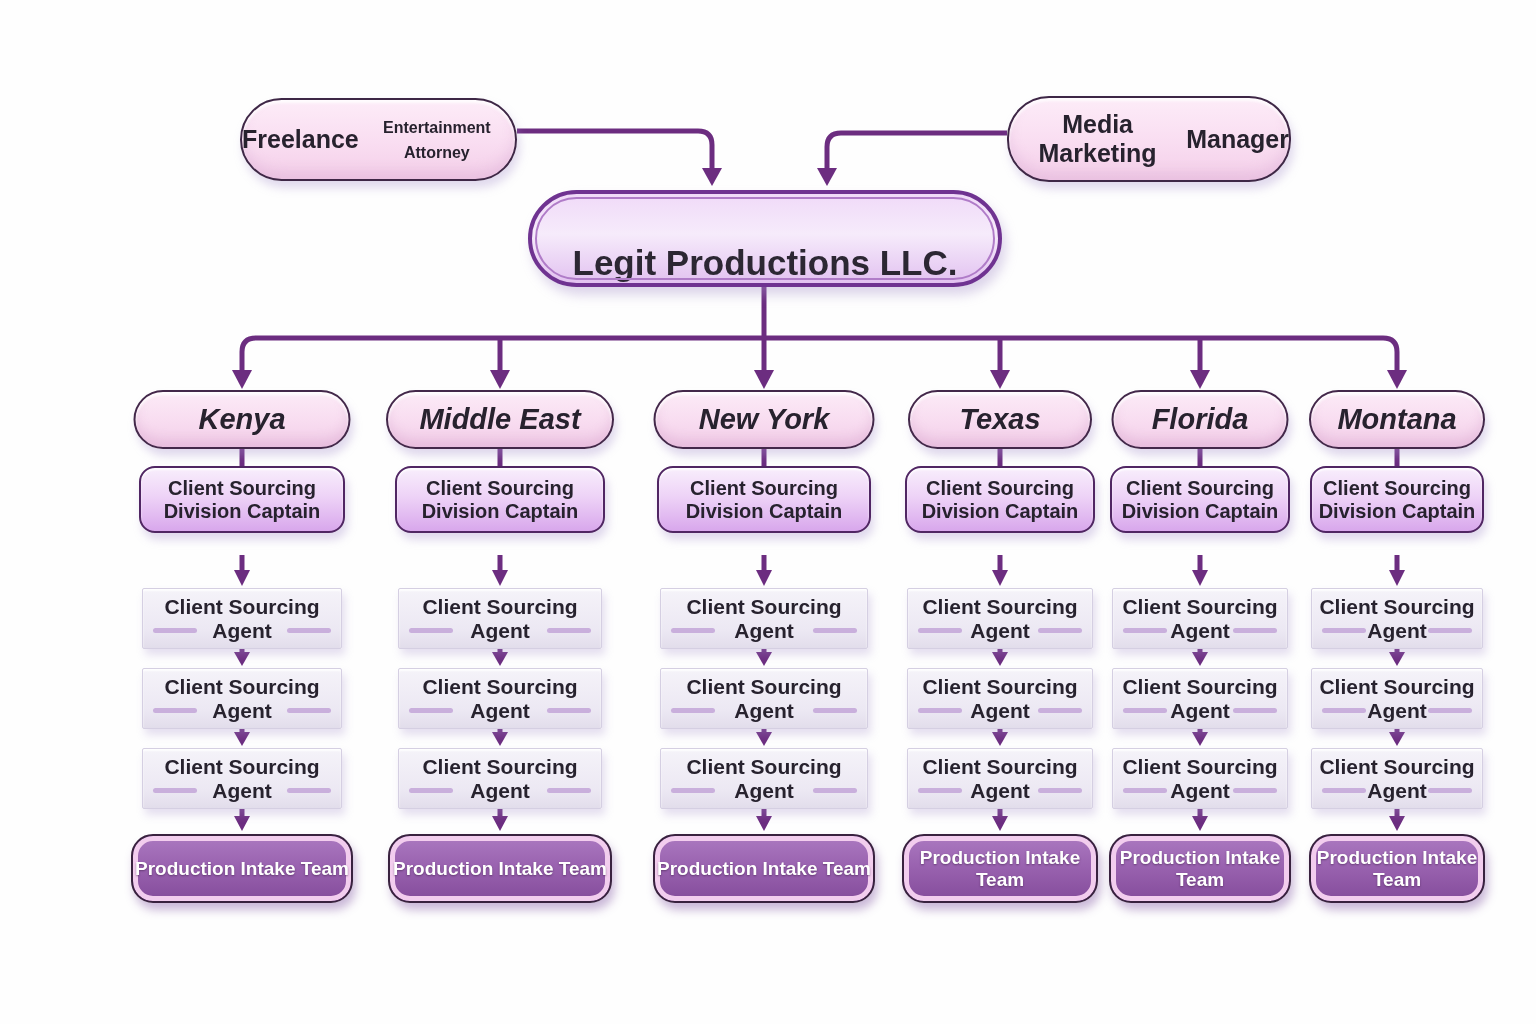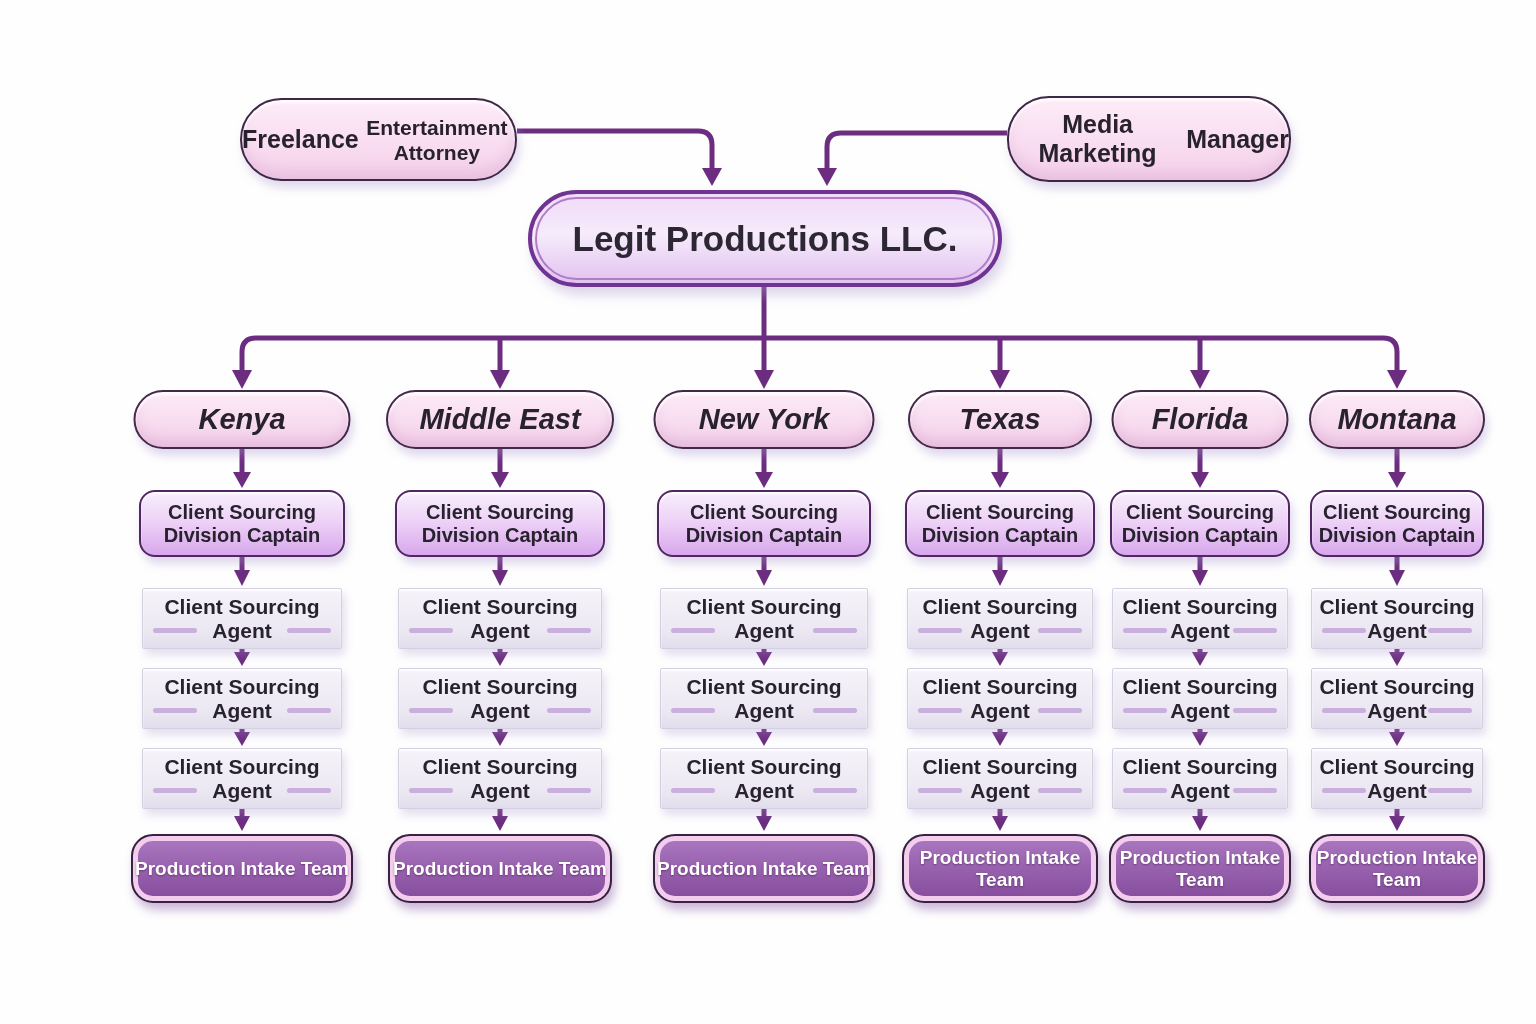--- a/index.html
+++ b/index.html
@@ -12,37 +12,37 @@
   .nodebox{position:absolute;z-index:1;box-sizing:border-box;display:flex;flex-direction:row;
            align-items:center;justify-content:center;text-align:center;}
 
   
   .advisor{border:2px solid #3e2746;border-radius:42px;
            background:linear-gradient(180deg,#fdecf8 0%,#f9ddf1 55%,#f4cfe9 100%);
            box-shadow:3px 7px 10px rgba(170,150,205,.35), inset 0 3px 3px rgba(255,255,255,.85), inset 0 -8px 12px rgba(210,160,205,.3);}
   #attorney{left:240px;top:98px;width:277px;height:83px;}
   #media{left:1007px;top:96px;width:284px;height:86px;}
   .adv-l1{font-size:25px;line-height:29px;}
-  .adv-l2{font-size:21px;line-height:25px;}
+  .adv-l2{font-size:16px;line-height:25px;}
 
   
   #root{left:528px;top:190px;width:474px;height:97px;border-radius:49px;border:4px solid #6f3391;
         background:linear-gradient(180deg,#f0daf8 0%,#f6ebfb 45%,#e2c2f0 100%);
         font-size:35px;color:#2c2733;
-        box-shadow:4px 8px 12px rgba(170,150,205,.4);}
+        box-shadow:4px 8px 12px rgba(170,150,205,.4);align-items:flex-end;}
   #root::before{content:"";position:absolute;inset:3px;border:2px solid #b07cc8;border-radius:42px;pointer-events:none;}
 
   
   .column{position:absolute;top:0;left:var(--cx);width:0;height:100%;}
   .column .nodebox{left:0;transform:translateX(-50%);}
   .region{top:390px;height:59px;width:var(--pw);border-radius:30px;font-size:29px;
           border:2px solid #43284a;
           background:linear-gradient(180deg,#fcebf7 0%,#f8dcf0 55%,#f2cde8 100%);
           box-shadow:3px 7px 9px rgba(170,150,205,.35), inset 0 3px 3px rgba(255,255,255,.9), inset 0 -7px 11px rgba(205,150,195,.3);font-style:italic;}
-  .captain{top:490px;height:67px;width:var(--bw);border-radius:16px;font-size:20px;line-height:23px;padding:0 4px;
+  .captain{top:466px;height:67px;width:var(--bw);border-radius:16px;font-size:20px;line-height:23px;padding:0 4px;
            border:2.5px solid #502663;
            background:linear-gradient(180deg,#f8eefc 0%,#eed3f7 45%,#d8a7ec 100%);
            box-shadow:3px 7px 9px rgba(170,150,205,.35), inset 0 2px 2px rgba(255,255,255,.9);}
   .agent{height:61px;width:var(--aw);border-radius:2px;font-size:21px;line-height:24px;
          border:1px solid #d5cfe2;
          background:linear-gradient(180deg,#f5f3f9 0%,#ece8f3 70%,#e2ddeb 100%);
          box-shadow:3px 6px 8px rgba(170,150,205,.3), inset 0 2px 2px rgba(255,255,255,.9);}
   .a1{top:588px;} .a2{top:668px;} .a3{top:748px;}
   .agent .dash{position:absolute;bottom:15px;width:44px;height:5px;border-radius:3px;background:#c9afdc;}
   .agent .dash.l{left:10px;} .agent .dash.r{right:10px;}

